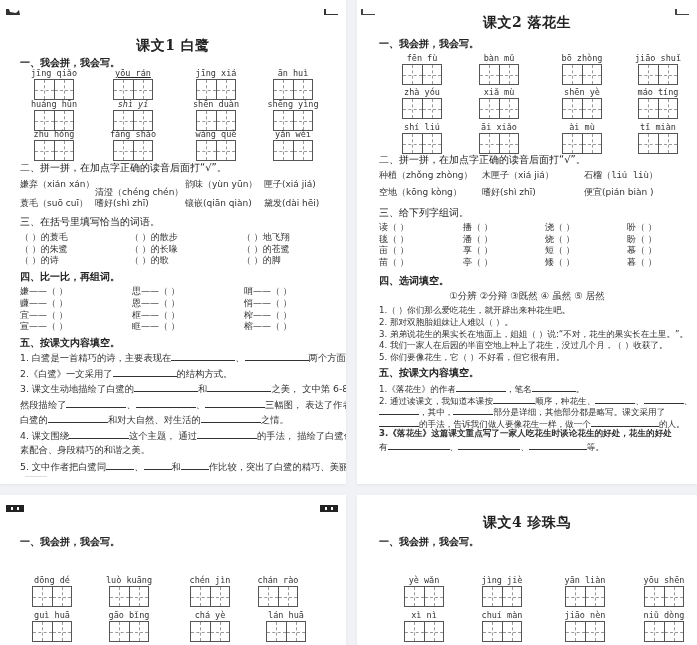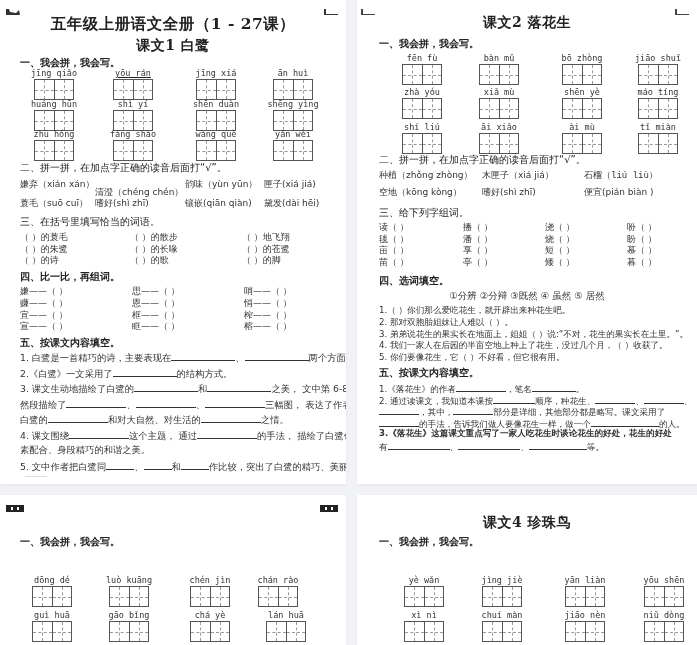--- a/index.html
+++ b/index.html
@@ -36,21 +36,20 @@
   <div class="corner tl">
       <svg width="14" height="6">
         <path d="M0 0 L3 0 L4 3 L10 4 L13 1 L14 6 L0 6Z" fill="#333"></path>
       </svg>
     </div>
   <div class="corner tr">
       <svg width="14" height="6">
         <path d="M0 0 L2 0 L2 5 L14 5 L14 6 L0 6Z" fill="#333"></path>
       </svg>
     </div>
-  <div class="title" style="top:14px;">五年级上册语文全册（1 - 27课）</div>
   <div class="subtitle" style="top:37px;">课文1 白鹭</div>
   <div class="sec" style="left:20px;top:56px;">一、我会拼，我会写。</div>
   <div id="g1">
       <div class="pyitem" style="left: 24px; top: 68px;">
         <div class="py">jīng qiǎo</div>
         <div class="box">
           <div class="cell"></div>
           <div class="cell"></div>
         </div>
       </div>
@@ -75,21 +74,21 @@
           <div class="cell"></div>
         </div>
       </div>
       <div class="pyitem" style="left: 24px; top: 99px;">
         <div class="py">huáng hūn</div>
         <div class="box">
           <div class="cell"></div>
           <div class="cell"></div>
         </div>
       </div>
-      <div class="pyitem" style="left: 103px; top: 99px;">
+      <div class="pyitem" style="left: 103px; top: 99px; font-style: italic;">
         <div class="py">shì yí</div>
         <div class="box">
           <div class="cell"></div>
           <div class="cell"></div>
         </div>
       </div>
       <div class="pyitem" style="left: 186px; top: 99px;">
         <div class="py">shēn duàn</div>
         <div class="box">
           <div class="cell"></div>

